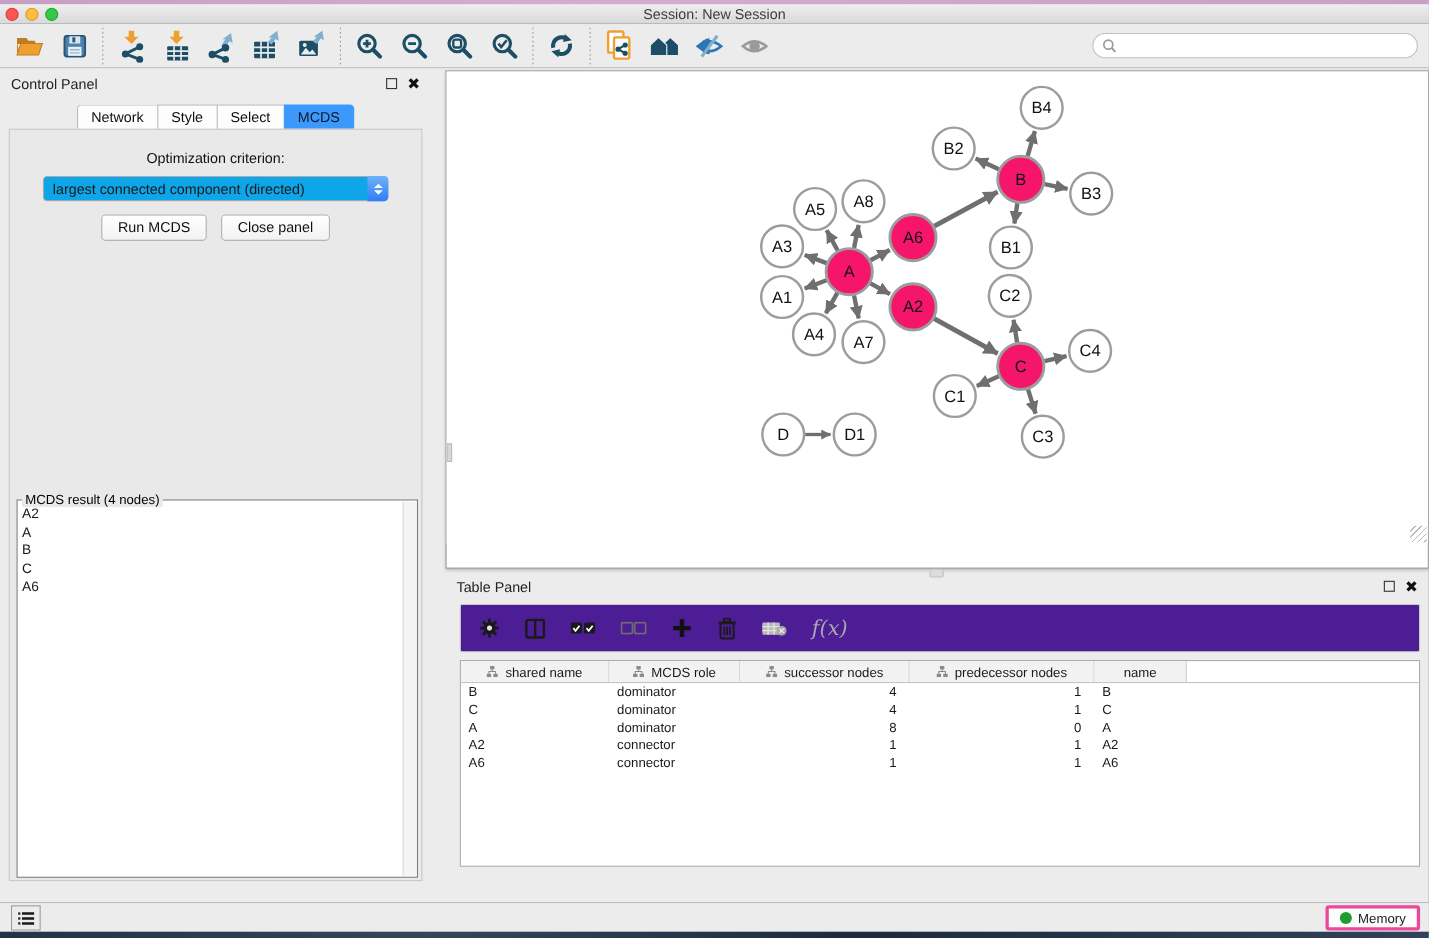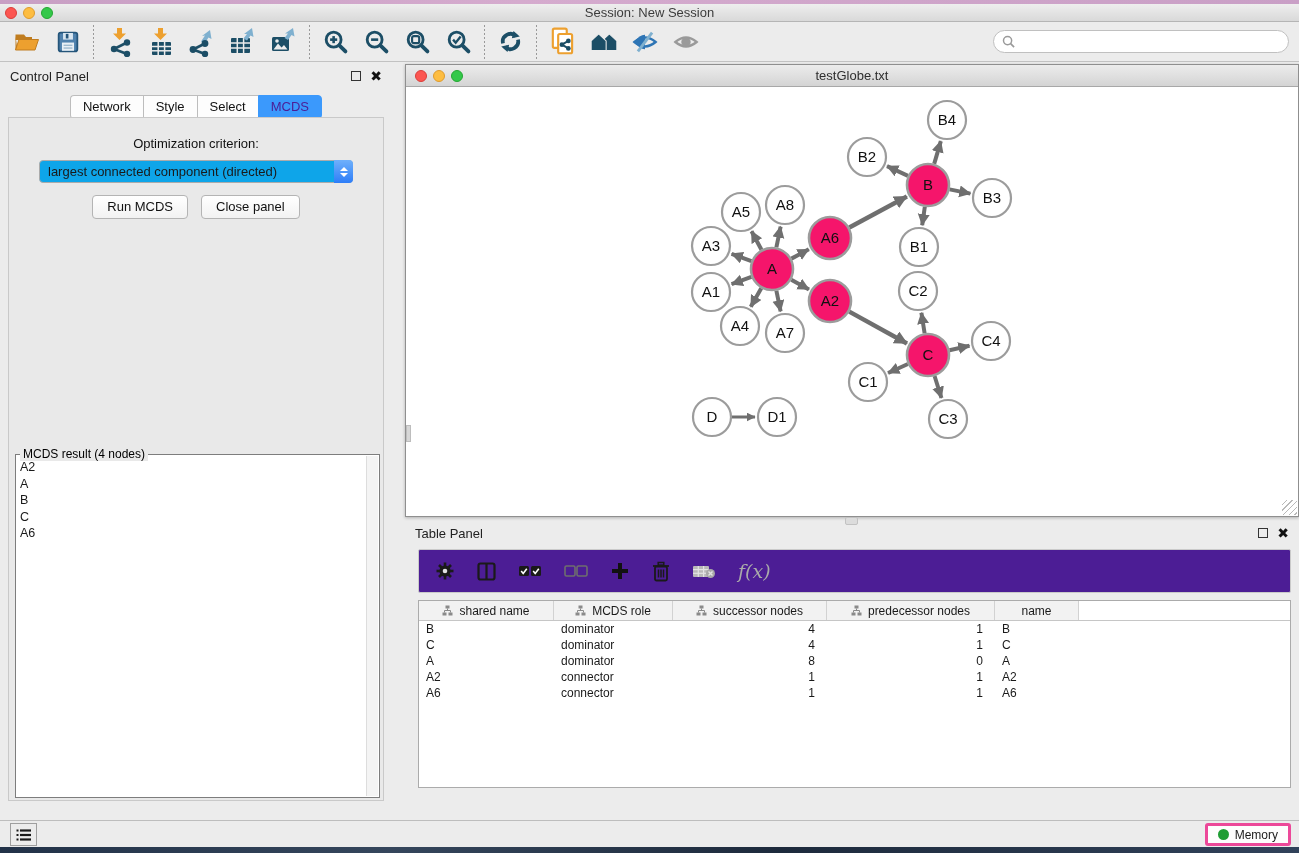--- a/index.html
+++ b/index.html
@@ -43,21 +43,21 @@
   .panel-head { height:26px; display:flex; align-items:center; padding:0 10px; }
   .panel-head .ptitle { font-size:13px; color:#222; }
   .panel-head .spacer { flex:1; }
   .float-box { width:10px; height:10px; border:1.5px solid #333; margin-right:9px; cursor:pointer; }
   .close-x { font-size:14px; font-weight:bold; color:#111; line-height:10px; cursor:pointer; }
   .cp-tabs { position:absolute; left:0; top:32px; width:100%; display:flex; justify-content:center; }
   .tab { font-size:13px; padding:3px 12px 4px; background:#fdfdfd; border:1px solid #bdbdbd;
     border-right:none; color:#111; cursor:pointer; }
   .tab:first-child { border-radius:4px 0 0 4px; }
   .tab:last-child { border-radius:0 4px 4px 0; border-right:1px solid #bdbdbd; }
-  .tab.active { background:#3b99fc; border-color:#3b99fc; color:#4c1d95; }
+  .tab.active { background:#3b99fc; border-color:#3b99fc; color:#0f172a; }
   .cp-body { position:absolute; left:8px; top:54px; width:376px; height:684px;
     background:#e9e9e9; border:1px solid #c9c9c9; }
   .opt-label { text-align:center; font-size:13px; margin-top:18px; color:#111; }
   .selectbox { position:relative; margin:9px auto 0; width:314px; height:23px; background:#0ea5e9;
     border:1px solid #ababab; border-radius:4px; display:flex; align-items:center;
     padding:0 24px 0 8px; font-size:13px; cursor:pointer; }
   .selectbox .stepper { position:absolute; right:-1px; top:-1px; width:19px; height:23px;
     border-radius:0 4px 4px 0; background:linear-gradient(#6fb0fb,#2e7ef8);
     display:flex; flex-direction:column; align-items:center; justify-content:center; gap:2px; }
   .chev { width:0; height:0; border-left:4px solid transparent; border-right:4px solid transparent; }
@@ -332,28 +332,20 @@
             <div class="result-item">B</div>
             <div class="result-item">C</div>
             <div class="result-item">A6</div>
           </div>
         <div class="result-scroll"></div>
       </div>
     </div>
   </div>
 
   <div class="net-window">
-    <div class="net-titlebar">
-      <div class="lights">
-        <div class="light red"></div>
-        <div class="light yellow"></div>
-        <div class="light green"></div>
-      </div>
-      <div class="title">testGlobe.txt</div>
-    </div>
     <div class="net-canvas">
       <svg width="892" height="429" viewBox="0 0 892 429">
           <defs>
             <marker id="arrow" markerWidth="3.4" markerHeight="3.2" refX="2.8" refY="1.5" orient="auto" markerUnits="strokeWidth">
               <path d="M0,0 L3,1.5 L0,3 z" fill="#6f6f6f"></path>
             </marker>
           </defs>
           <g>
             <line x1="355.48901716798036" y1="162.67335414757676" x2="345.51098283201964" y2="144.32664585242324" stroke="#6f6f6f" stroke-width="4" marker-end="url(#arrow)"></line>
             <line x1="370.3793183343823" y1="160.44027896919482" x2="374.6206816656177" y2="139.55972103080518" stroke="#6f6f6f" stroke-width="4" marker-end="url(#arrow)"></line>

